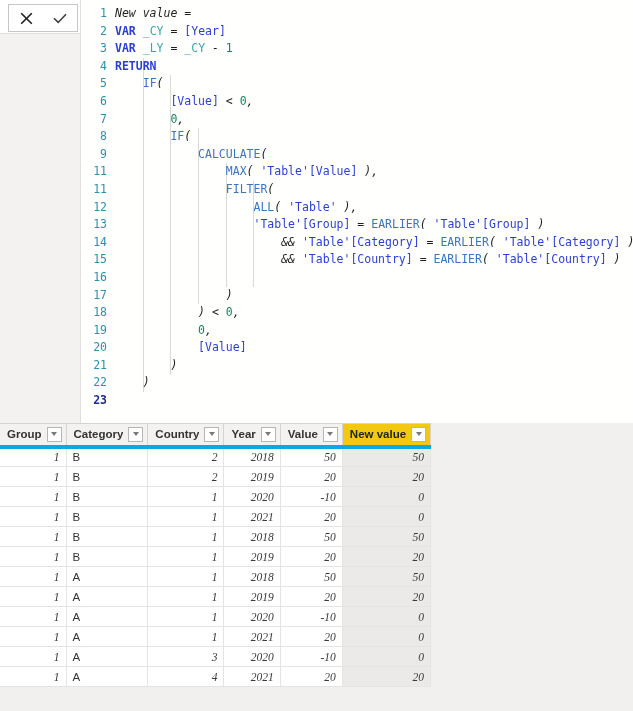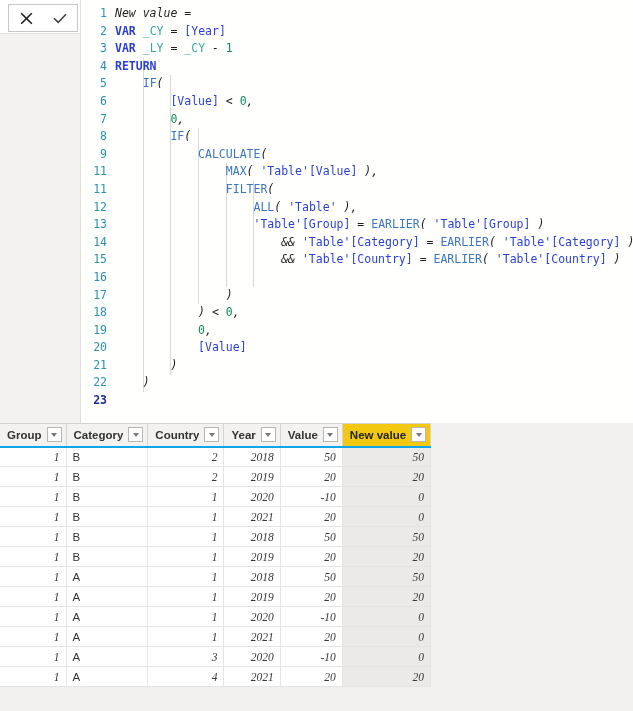--- a/index.html
+++ b/index.html
@@ -125,21 +125,21 @@
   }
   table.data-grid {
     border-collapse: collapse;
     table-layout: fixed;
     background: #ffffff;
   }
   table.data-grid th {
     height: 23px;
     background: #f3f2f1;
     border-right: 1px solid #d6d4d2;
-    border-bottom: 2px solid #0ea5e9;
+    border-bottom: 4px solid #0ea5e9;
     border-top: 1px solid #d6d4d2;
     padding: 0 4px 0 7px;
     font-size: 11.5px;
     font-weight: bold;
     color: #333333;
     text-align: left;
     box-sizing: border-box;
     font-family: "Liberation Sans", sans-serif;
   }
   table.data-grid th.highlight {

